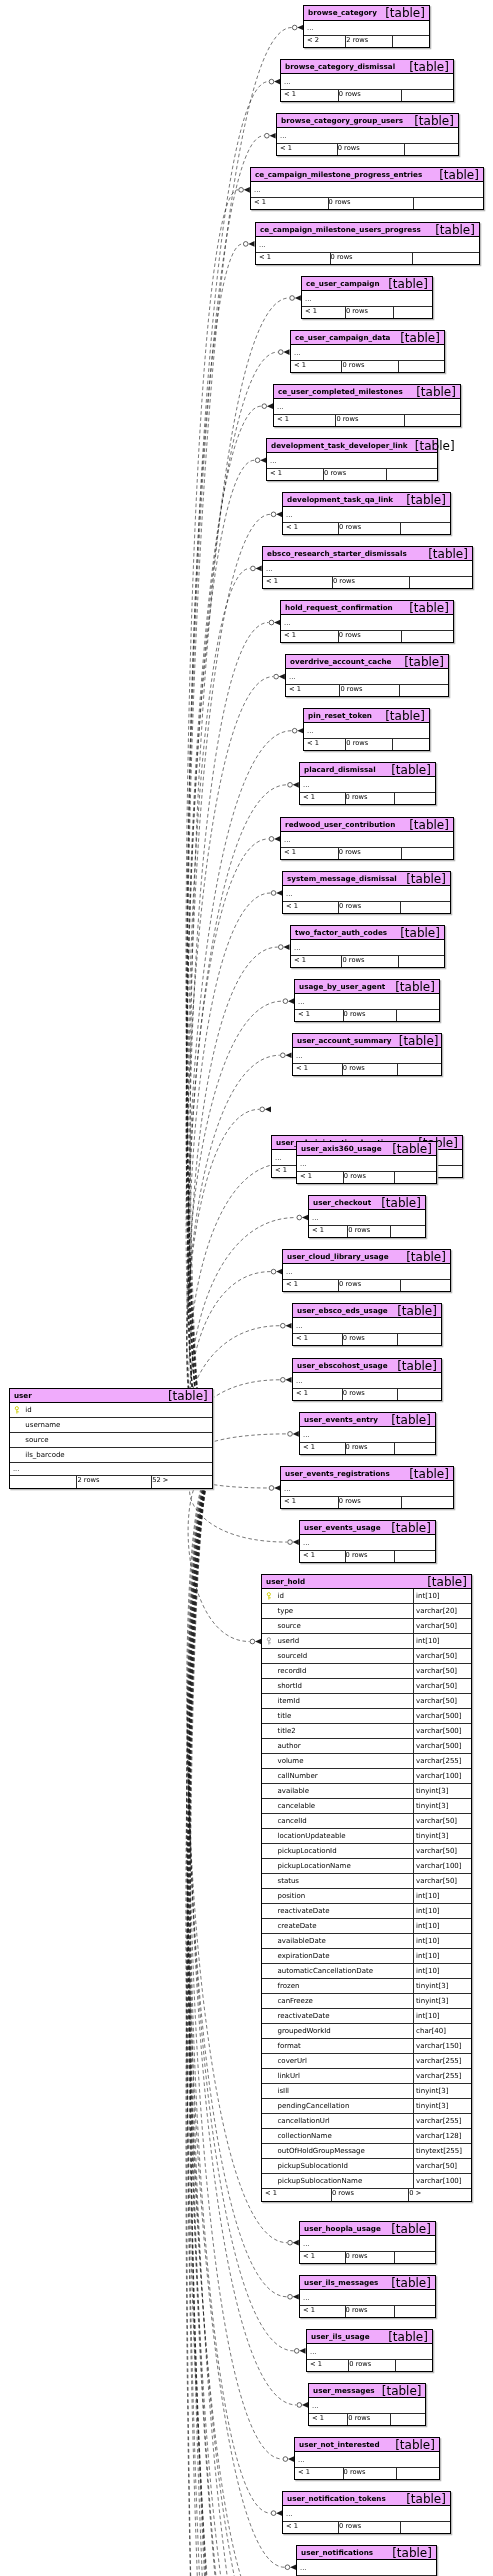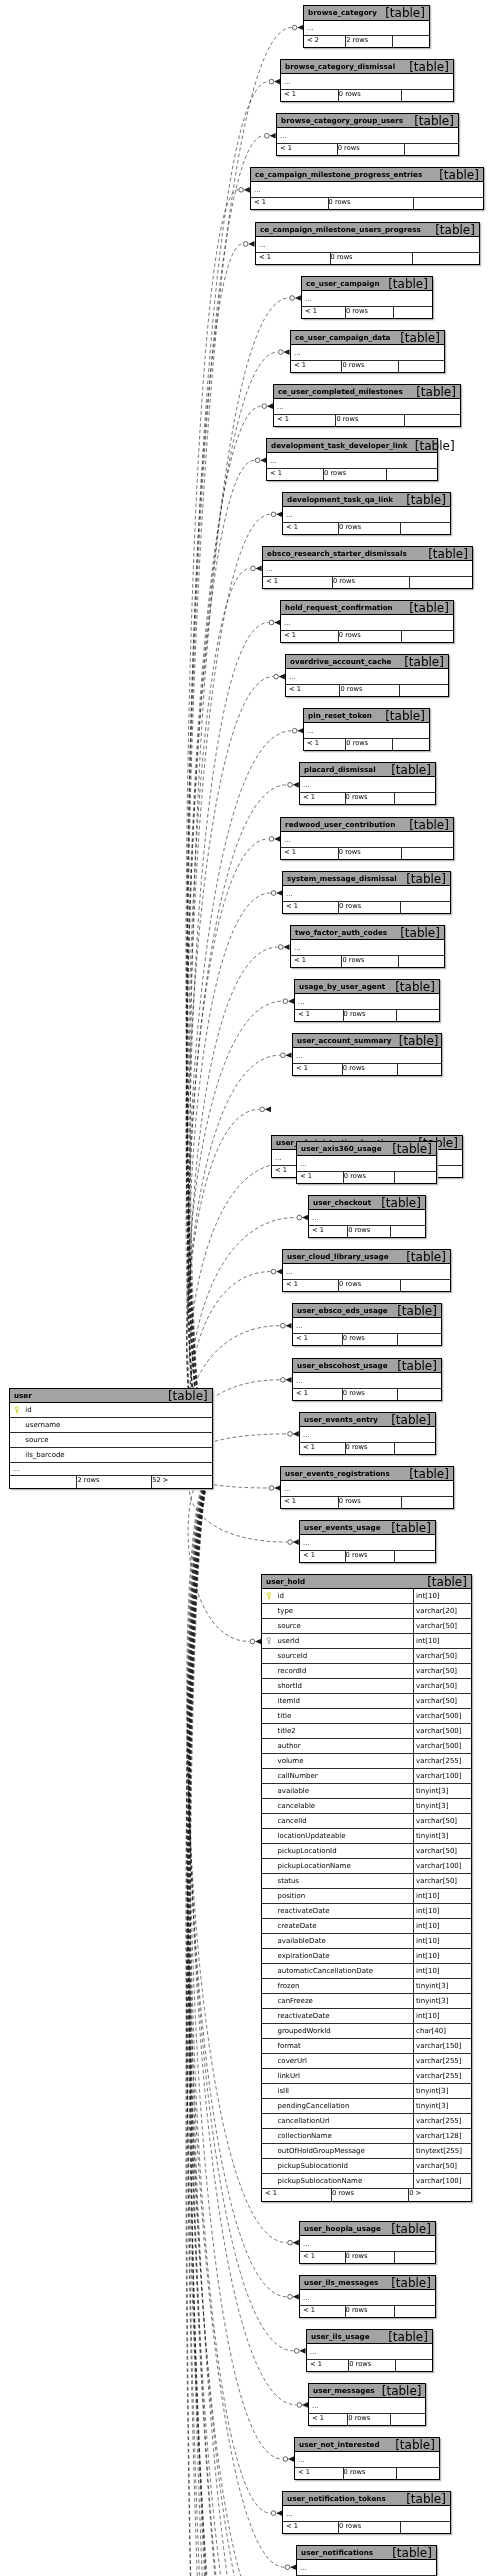--- a/index.html
+++ b/index.html
@@ -9,21 +9,21 @@
   }
   *{box-sizing:border-box;}
   #wires{position:absolute;left:0;top:0;pointer-events:none;}
   .tbl{
     position:absolute;background:#fff;border:0.5px solid #000;
     box-shadow:1.3px 1.3px 0 #b9b9b9;font-size:7px;
   }
   .tbl.major{border-width:1px;}
   .hd{
     display:flex;justify-content:space-between;align-items:center;
-    background:#a3a3a3;border-bottom:1px solid #000;height:14.4px;padding:0 4.1px;
+    background:#f0abfc;border-bottom:1px solid #000;height:14.4px;padding:0 4.1px;
   }
   .hd .nm{font-weight:bold;font-size:7.2px;white-space:nowrap;}
   .hd .tag{font-size:12px;font-weight:normal;padding-left:7.2px;white-space:nowrap;}
   .crow{position:relative;display:flex;align-items:stretch;height:15px;border-bottom:0.5px solid #2b2b2b;}
   .crow:last-of-type{border-bottom:0.5px solid #2b2b2b;}
   .cn{display:flex;align-items:center;padding-left:15.5px;flex:1;white-space:nowrap;overflow:hidden;}
   .ct{display:flex;align-items:center;width:58px;border-left:0.5px solid #2b2b2b;padding-left:2.1px;white-space:nowrap;}
   .keyic{position:absolute;left:4.1px;top:50%;transform:translateY(-50%);line-height:0;}
   .dots{display:flex;align-items:center;height:15.5px;border-bottom:0.5px solid #2b2b2b;padding-left:3.1px;font-size:6.7px;}
   .dots.small-dots{height:13px;}

